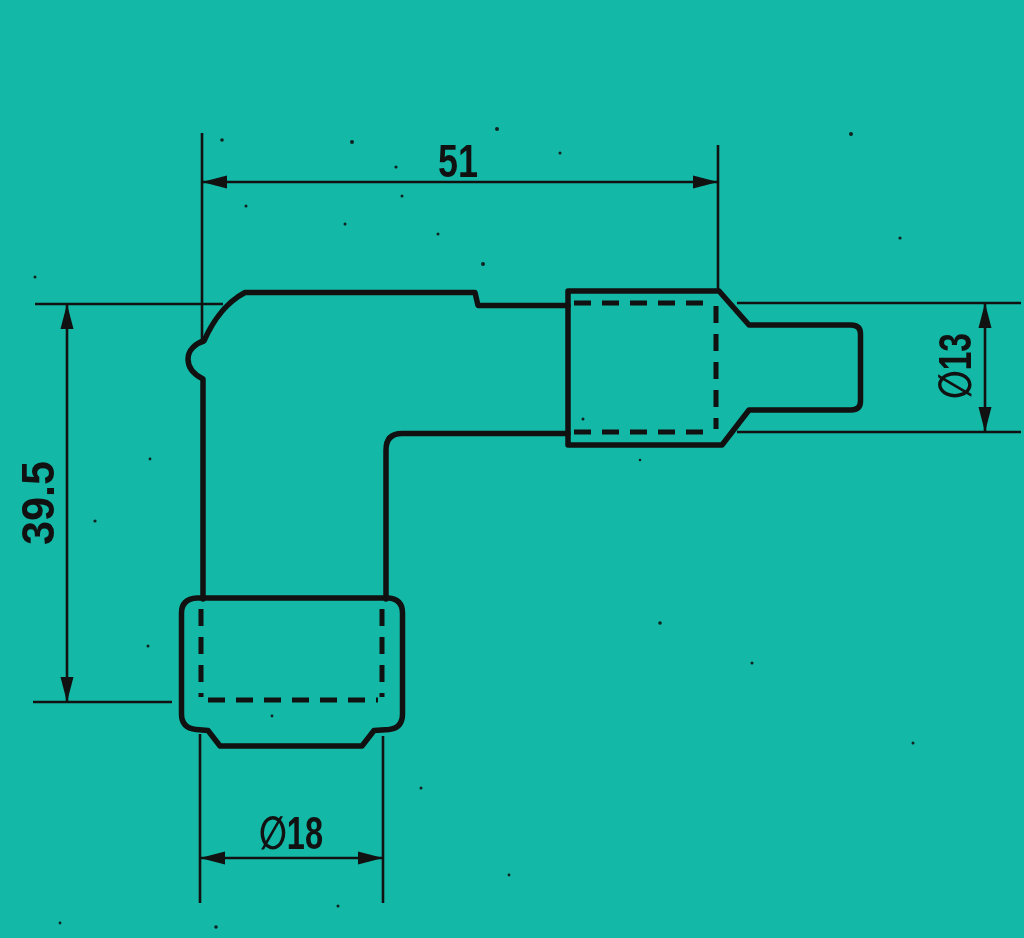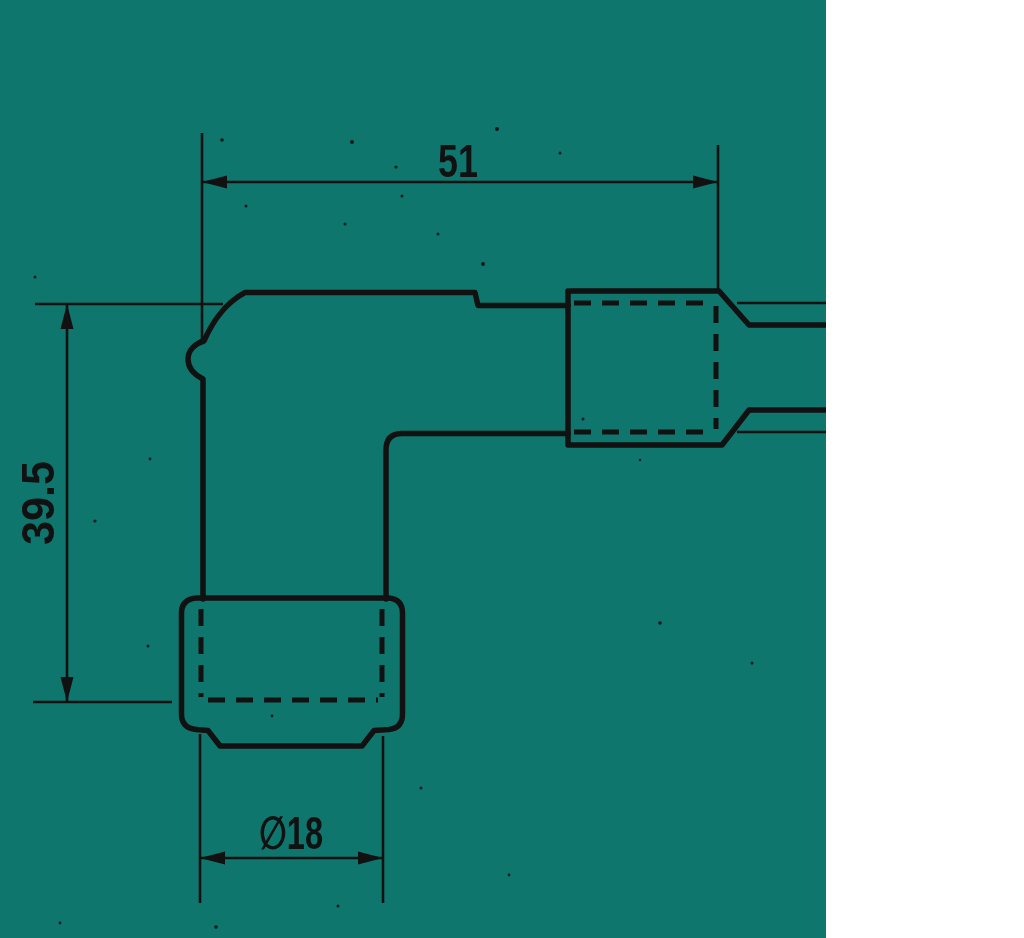--- a/index.html
+++ b/index.html
@@ -2,23 +2,23 @@
 <html><head>
 <meta charset="utf-8">
 <style>
   html, body {
     margin: 0;
     padding: 0;
     background: #ffffff;
   }
   .canvas {
     position: relative;
-    width: 826px;
+    width: 1024px;
     height: 938px;
-    background: #0f766e;
+    background: #14b8a6;
     overflow: hidden;
   }
   svg { display: block; }
   .ink-outline {
     fill: none;
     stroke: #111111;
     stroke-width: 5.5;
     stroke-linejoin: round;
     stroke-linecap: round;
   }

